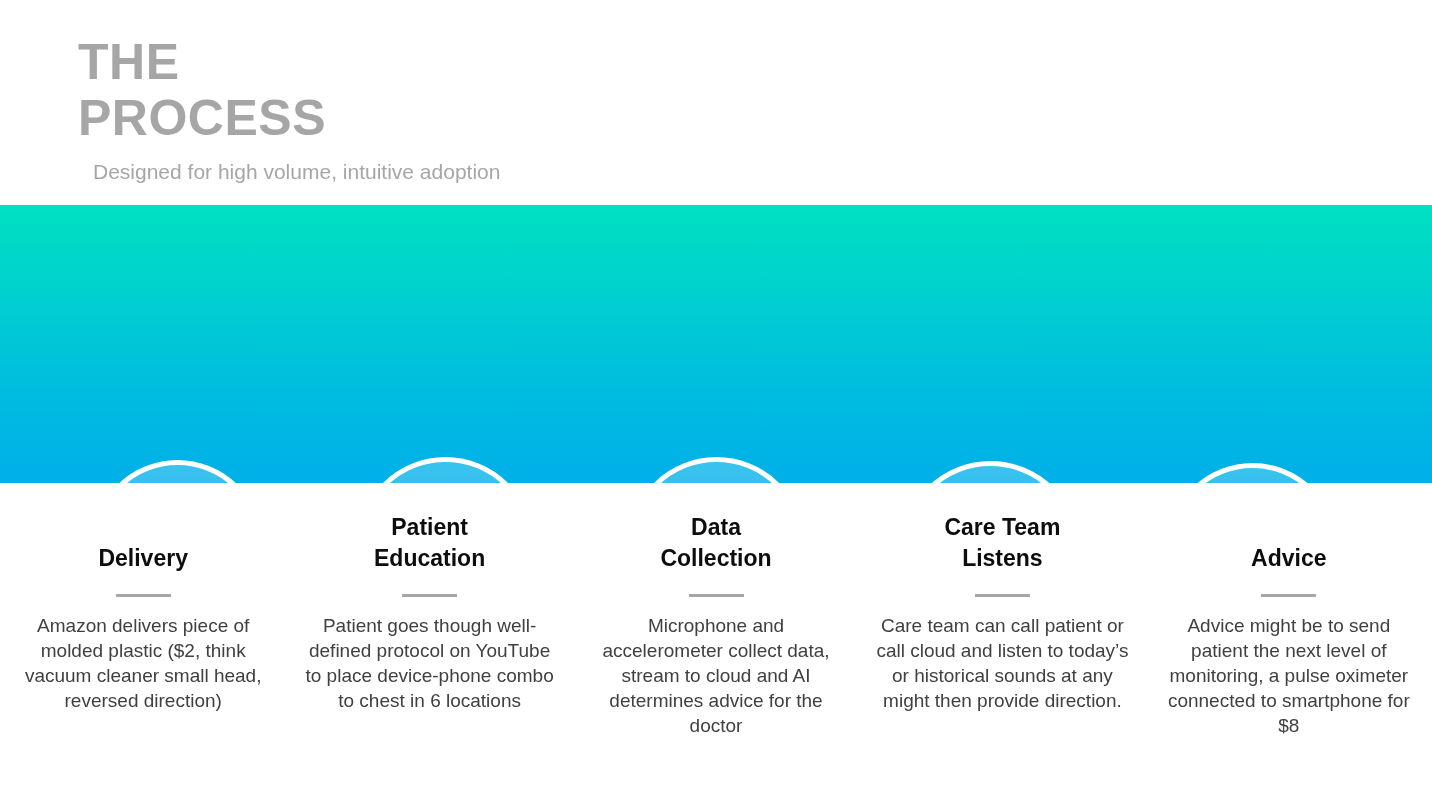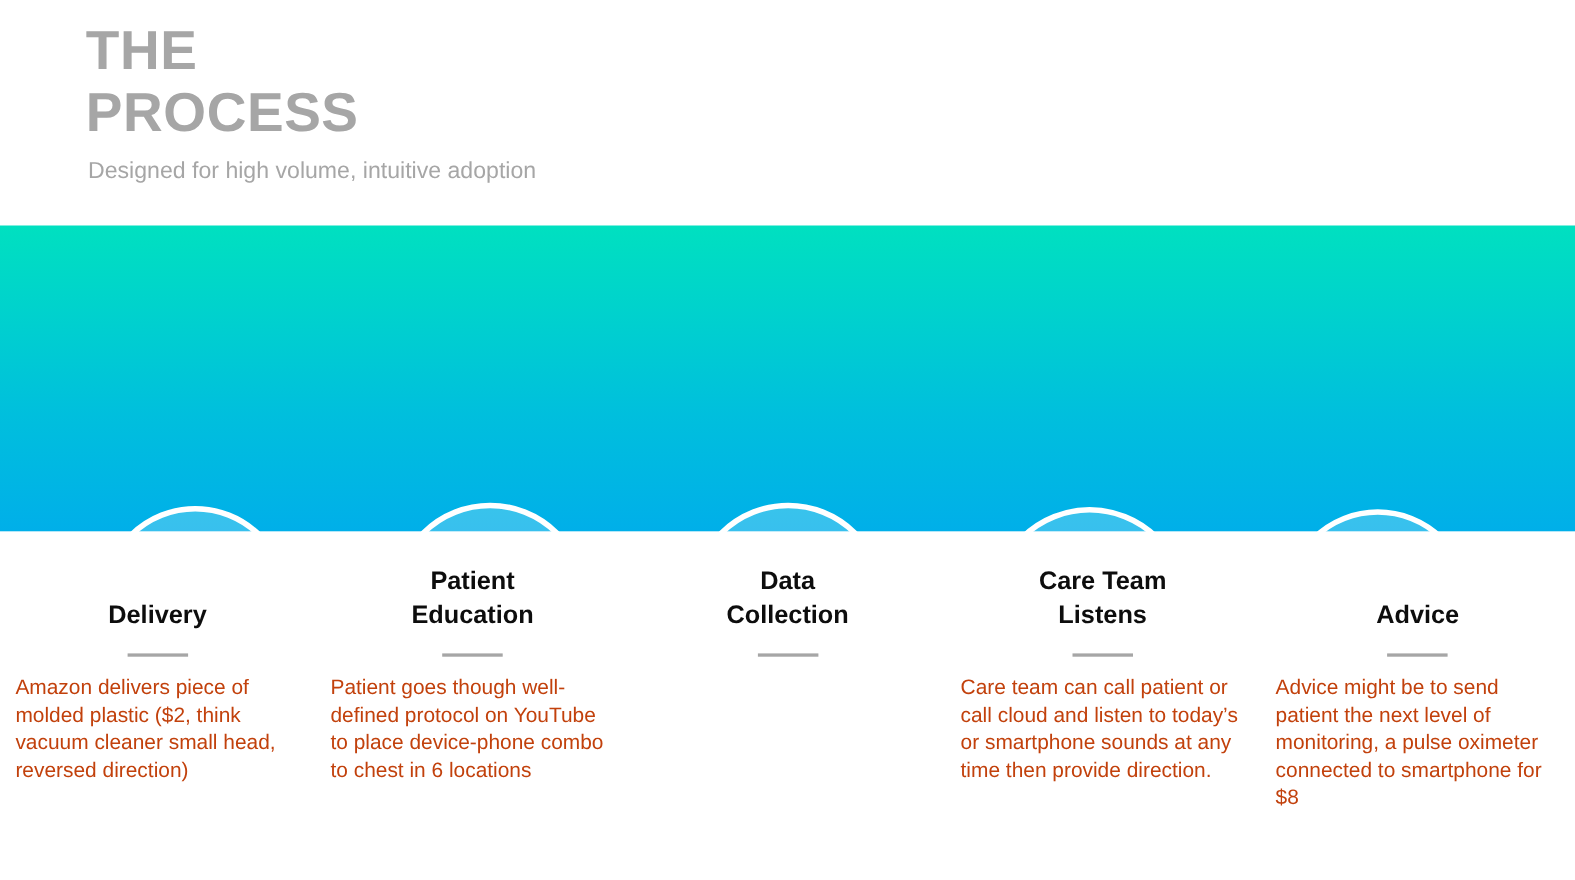--- a/index.html
+++ b/index.html
@@ -12,36 +12,36 @@
     background: #ffffff;
     font-family: "Liberation Sans", sans-serif;
     overflow: hidden;
     position: relative;
   }
 
   
   .header {
     position: absolute;
     left: 78px;
-    top: 18px;
+    top: 34px;
     width: 900px;
   }
   .title {
     font-size: 50px;
     font-weight: bold;
     color: #a6a6a6;
     line-height: 1.12;
     letter-spacing: 0.5px;
     margin: 0;
     white-space: pre-line;
   }
   .subtitle {
     font-size: 21px;
     color: #a6a6a6;
-    margin: 14px 0 0 2px;
+    margin: 14px 0 0 15px;
     font-weight: normal;
   }
 
   
   .band {
     position: absolute;
     left: 0;
     top: 205px;
     width: 1432px;
     height: 278px;
@@ -125,22 +125,22 @@
     margin: 0;
   }
   .rule {
     width: 55px;
     height: 3px;
     background: #a6a6a6;
     margin: 19px 0 16px 0;
   }
   .col-body {
     font-size: 19px;
-    color: #c2410c;
-    text-align: left;
+    color: #404040;
+    text-align: center;
     line-height: 1.32;
     margin: 0;
   }
 </style>
 </head>
 <body>
 
 <div class="header">
   <h1 class="title">THE
 PROCESS</h1>
@@ -214,29 +214,30 @@
     <div class="rule"></div>
     <p class="col-body">Patient goes though well-defined protocol on YouTube to place device-phone combo to chest in 6 locations</p>
   </div>
 
   <div class="col">
     <div class="col-head-wrap">
       <h2 class="col-head">Data
 Collection</h2>
     </div>
     <div class="rule"></div>
+    <p class="col-body">Microphone and accelerometer collect data, stream to cloud and AI determines advice for the doctor</p>
   </div>
 
   <div class="col">
     <div class="col-head-wrap">
       <h2 class="col-head">Care Team
 Listens</h2>
     </div>
     <div class="rule"></div>
-    <p class="col-body">Care team can call patient or call cloud and listen to today’s or smartphone sounds at any time then provide direction.</p>
+    <p class="col-body">Care team can call patient or call cloud and listen to today’s or historical sounds at any might then provide direction.</p>
   </div>
 
   <div class="col">
     <div class="col-head-wrap">
       <h2 class="col-head">Advice</h2>
     </div>
     <div class="rule"></div>
     <p class="col-body">Advice might be to send patient the next level of monitoring, a pulse oximeter connected to smartphone for $8</p>
   </div>
 

